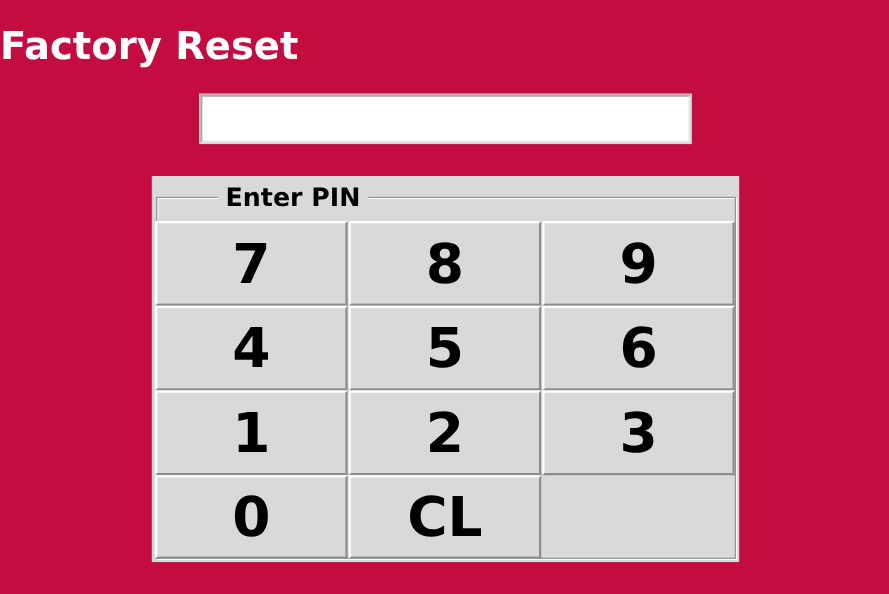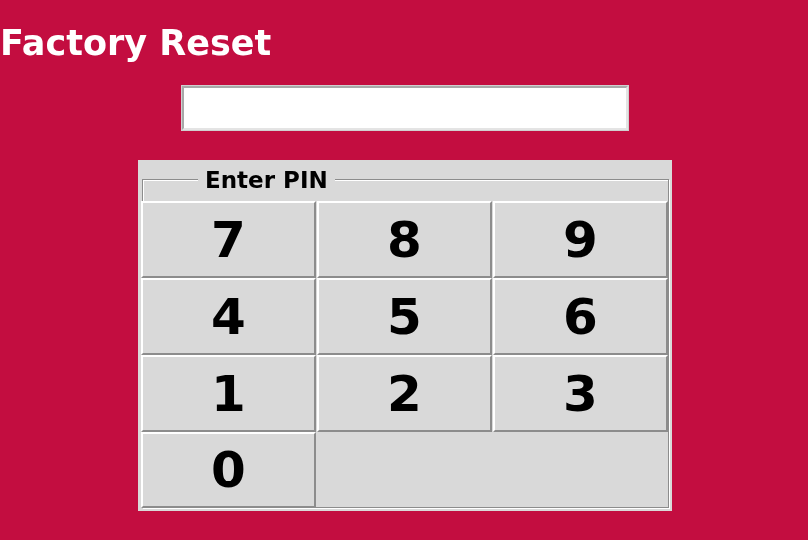--- a/index.html
+++ b/index.html
@@ -122,13 +122,14 @@
   <div class="key">7</div>
   <div class="key">8</div>
   <div class="key">9</div>
   <div class="key">4</div>
   <div class="key">5</div>
   <div class="key">6</div>
   <div class="key">1</div>
   <div class="key">2</div>
   <div class="key">3</div>
   <div class="key">0</div>
+  <div class="key">CL</div>
 </div>
 
 </body></html>

